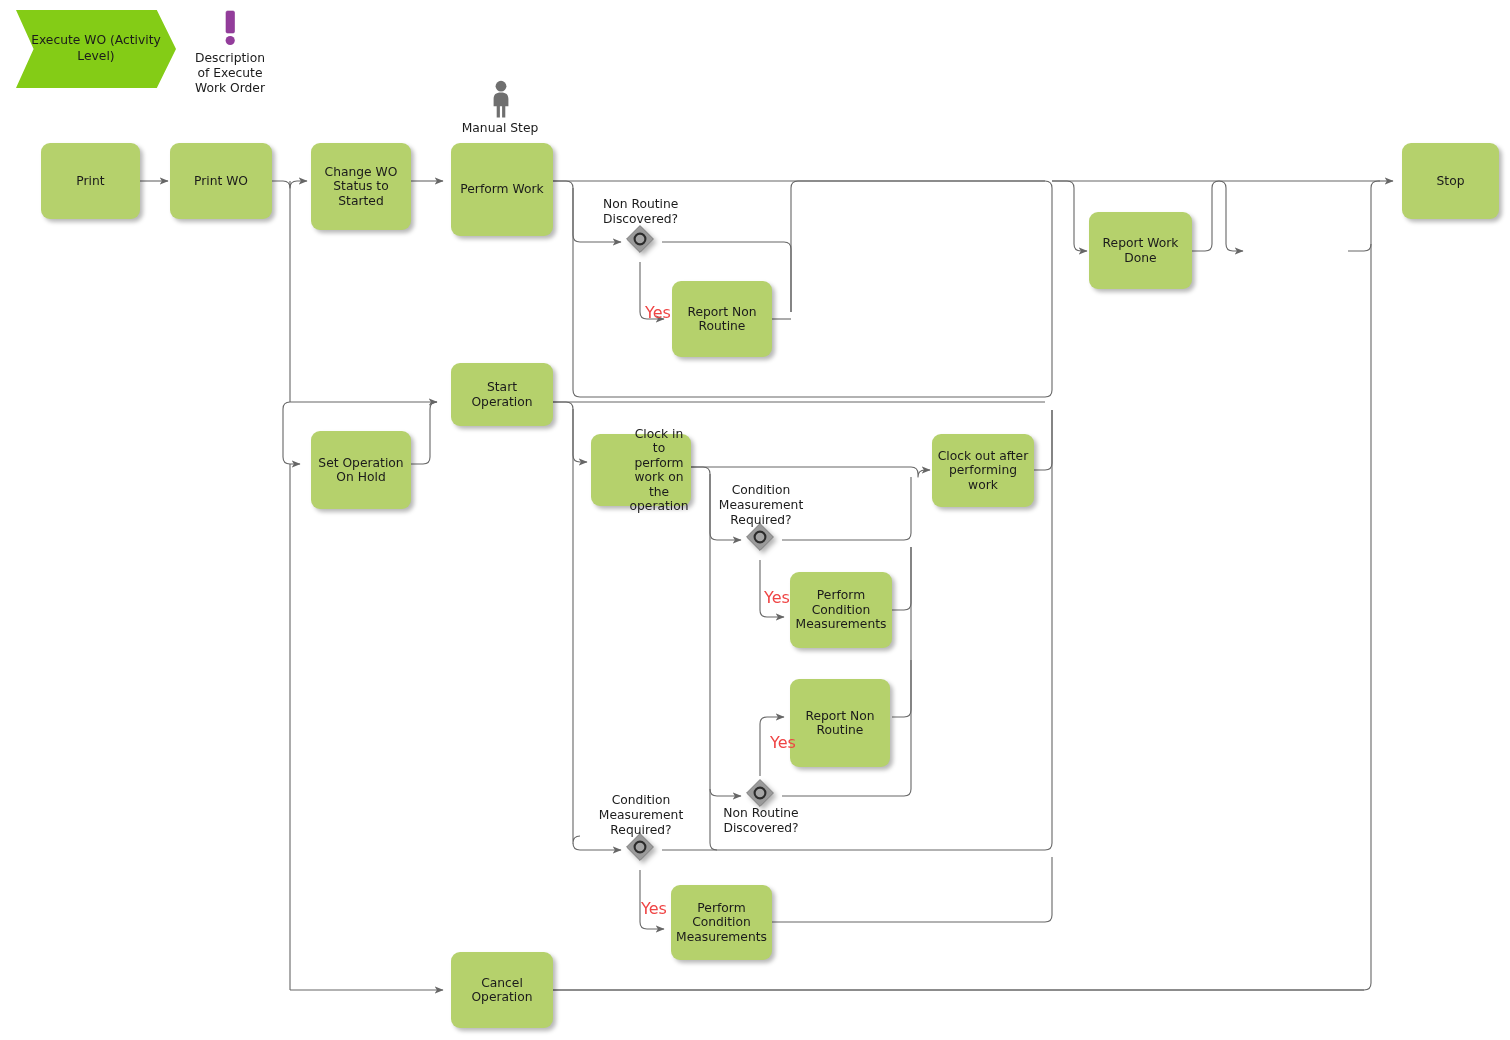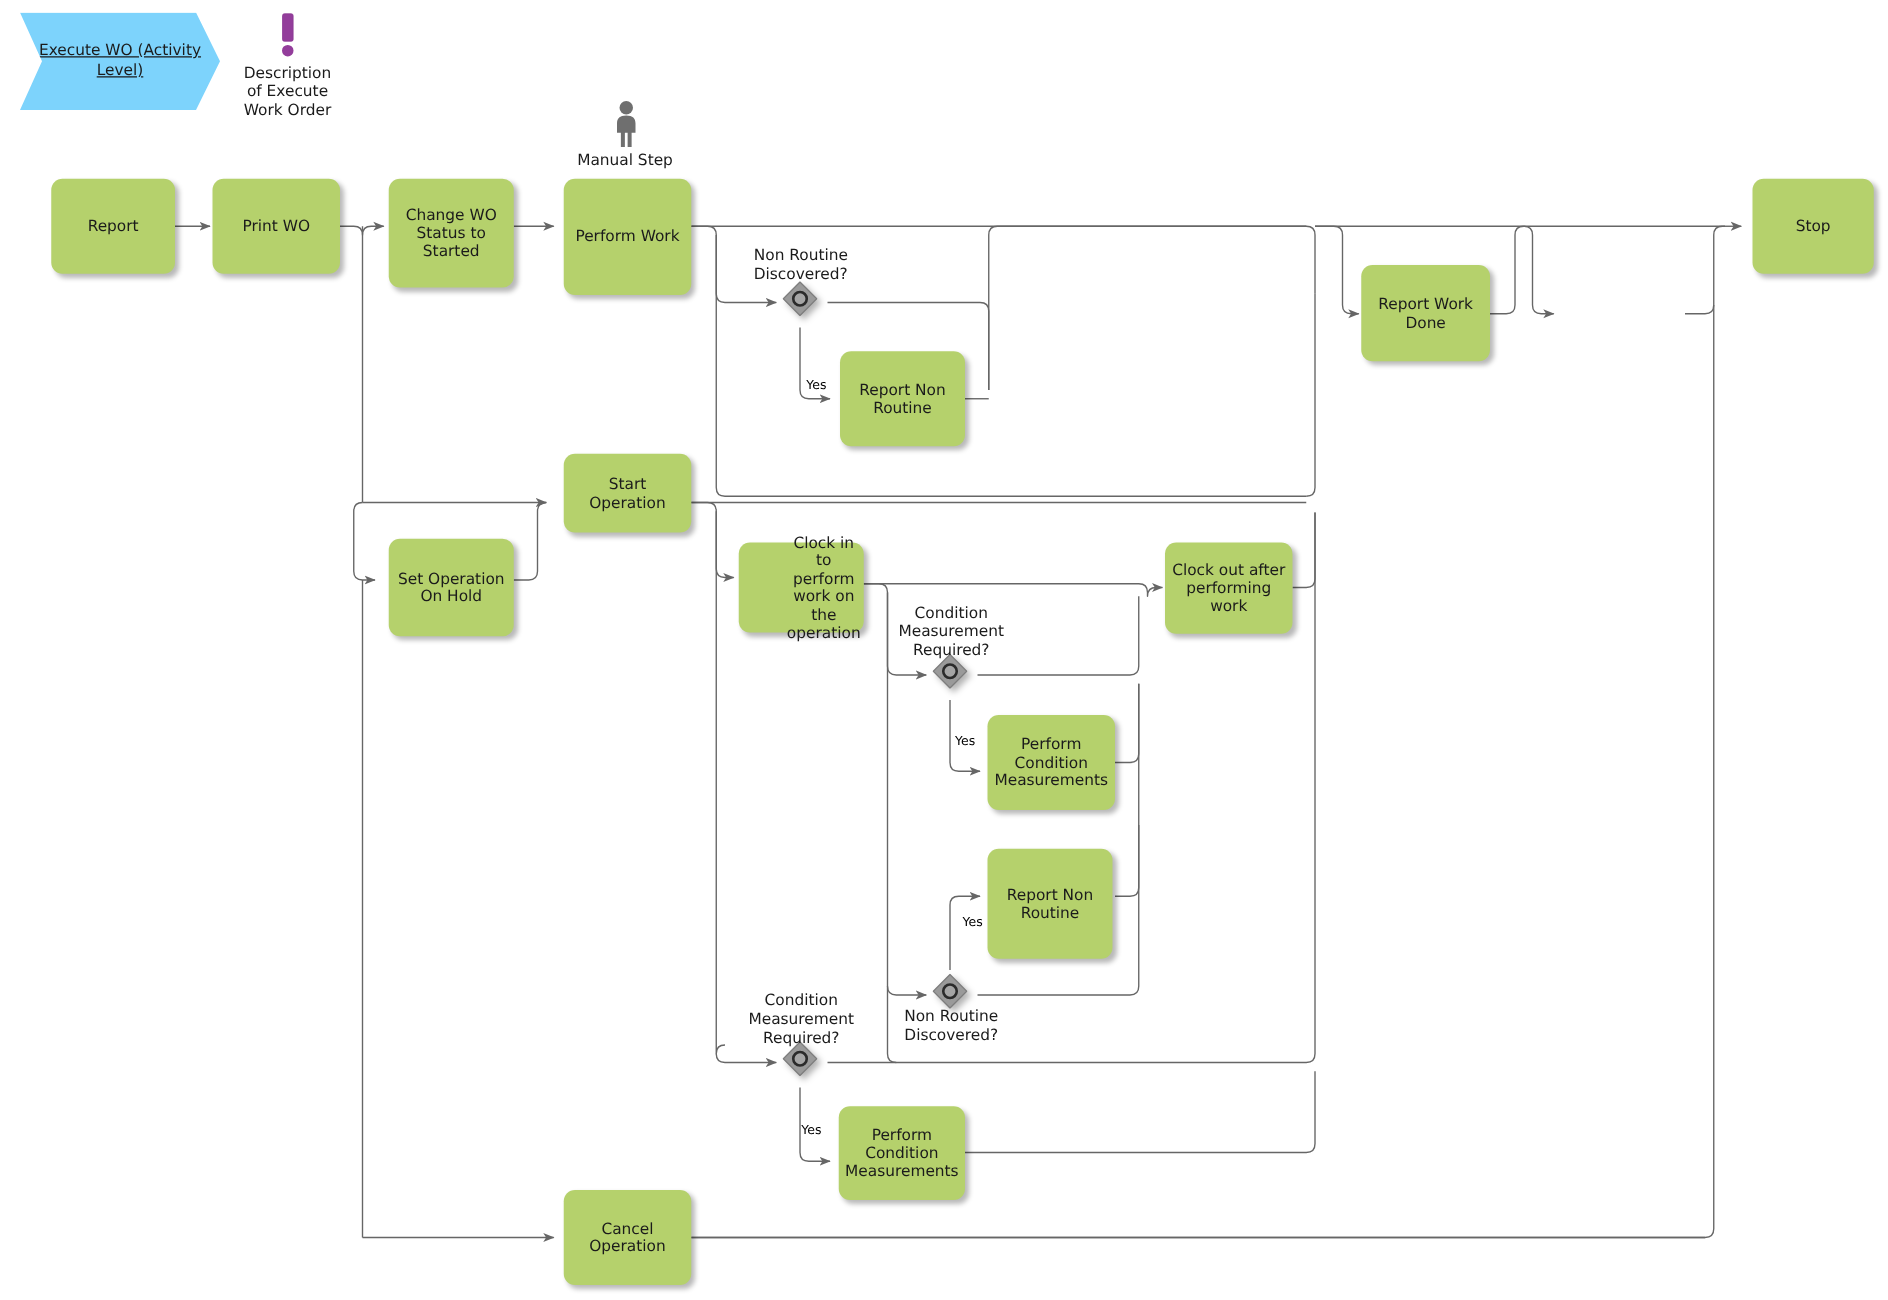--- a/index.html
+++ b/index.html
@@ -11,35 +11,35 @@
 
   
   .node{position:absolute;background:#b5d16c;border-radius:9px;
         box-shadow:3px 3px 4px rgba(0,0,0,.28);
         display:flex;align-items:center;justify-content:center;text-align:center;
         font-size:12.3px;color:#1b1b1b;line-height:1.18;padding:2px 5px;
         box-sizing:border-box;}
   .node span{display:block;white-space:pre-line;}
 
   
-  .banner{position:absolute;background:#7dd3fc;
+  .banner{position:absolute;background:#84cc16;
           display:flex;align-items:center;justify-content:center;text-align:center;
           font-size:12.3px;color:#1b1b1b;line-height:1.3;
           clip-path:polygon(0 0,88% 0,100% 50%,88% 100%,0 100%,11% 50%);
-          filter:drop-shadow(3px 3px 3px rgba(0,0,0,.22));text-decoration:underline;}
+          filter:drop-shadow(3px 3px 3px rgba(0,0,0,.22));}
 
   
   .gw{position:absolute;width:28px;height:28px;
       filter:drop-shadow(3px 3px 2.5px rgba(0,0,0,.30));}
 
   
   .lbl{position:absolute;font-size:12.3px;color:#1b1b1b;line-height:1.22;
        text-align:center;white-space:pre-line;}
   .lbl.left{text-align:left;}
-  .ylbl{position:absolute;font-size:10px;color:#000000;}
+  .ylbl{position:absolute;font-size:16px;color:#ef4444;}
 
   
   .icon{position:absolute;}
 </style>
 </head>
 <body>
 
 <div id="canvas">
 
   <svg class="wires" viewBox="0 0 1510 1040">
@@ -145,21 +145,21 @@
 
   <div class="icon" style="left:486px;top:80px;width:30px;height:38px;">
     <svg width="30" height="38" viewBox="0 0 30 38">
       <circle cx="15" cy="6.2" r="5.4" fill="#6f6f6f"></circle>
       <path d="M15 12.4c-5.2 0-7.4 2.2-7.4 6.4v7.4h3.1v11.4h3.2V26.2h2.2v11.4h3.2V26.2h3.1v-7.4c0-4.2-2.2-6.4-7.4-6.4z" fill="#6f6f6f"></path>
     </svg>
   </div>
   <div class="lbl" style="left:440px;top:121px;width:120px;">Manual Step</div>
 
   <div class="node" style="left:41px;top:143px;width:99px;height:76px;">
-    <span>Report</span>
+    <span>Print</span>
   </div>
 
   <div class="node" style="left:311px;top:143px;width:100px;height:87px;">
     <span>Change WO
 Status to Started</span>
   </div>
 
   <div class="node" style="left:170px;top:143px;width:102px;height:76px;">
     <span>Print WO</span>
   </div>

